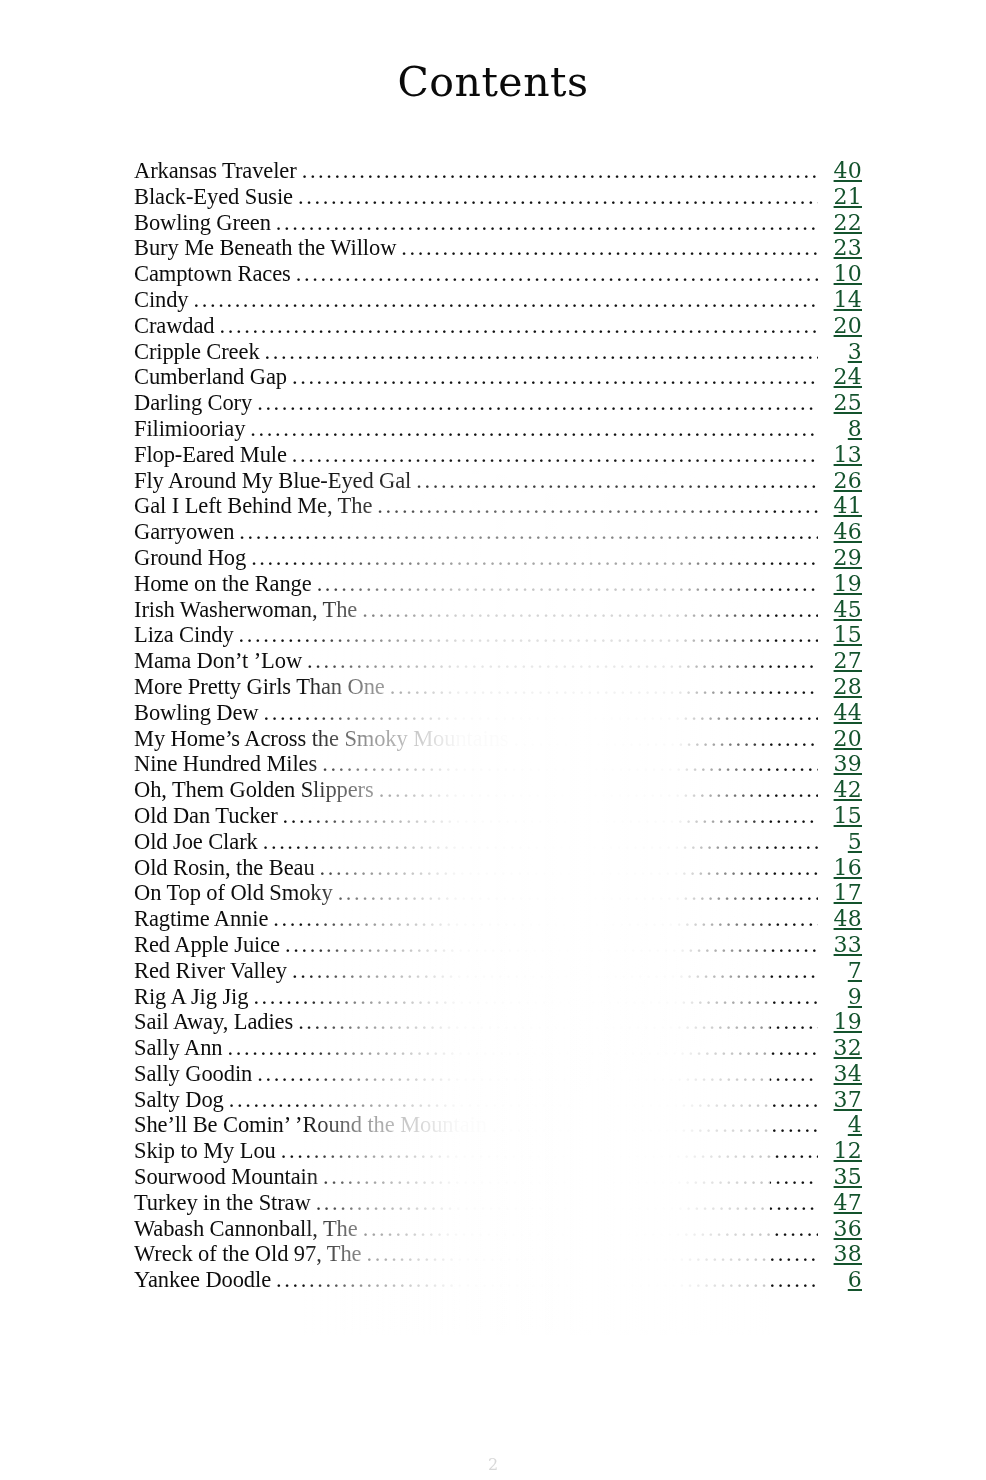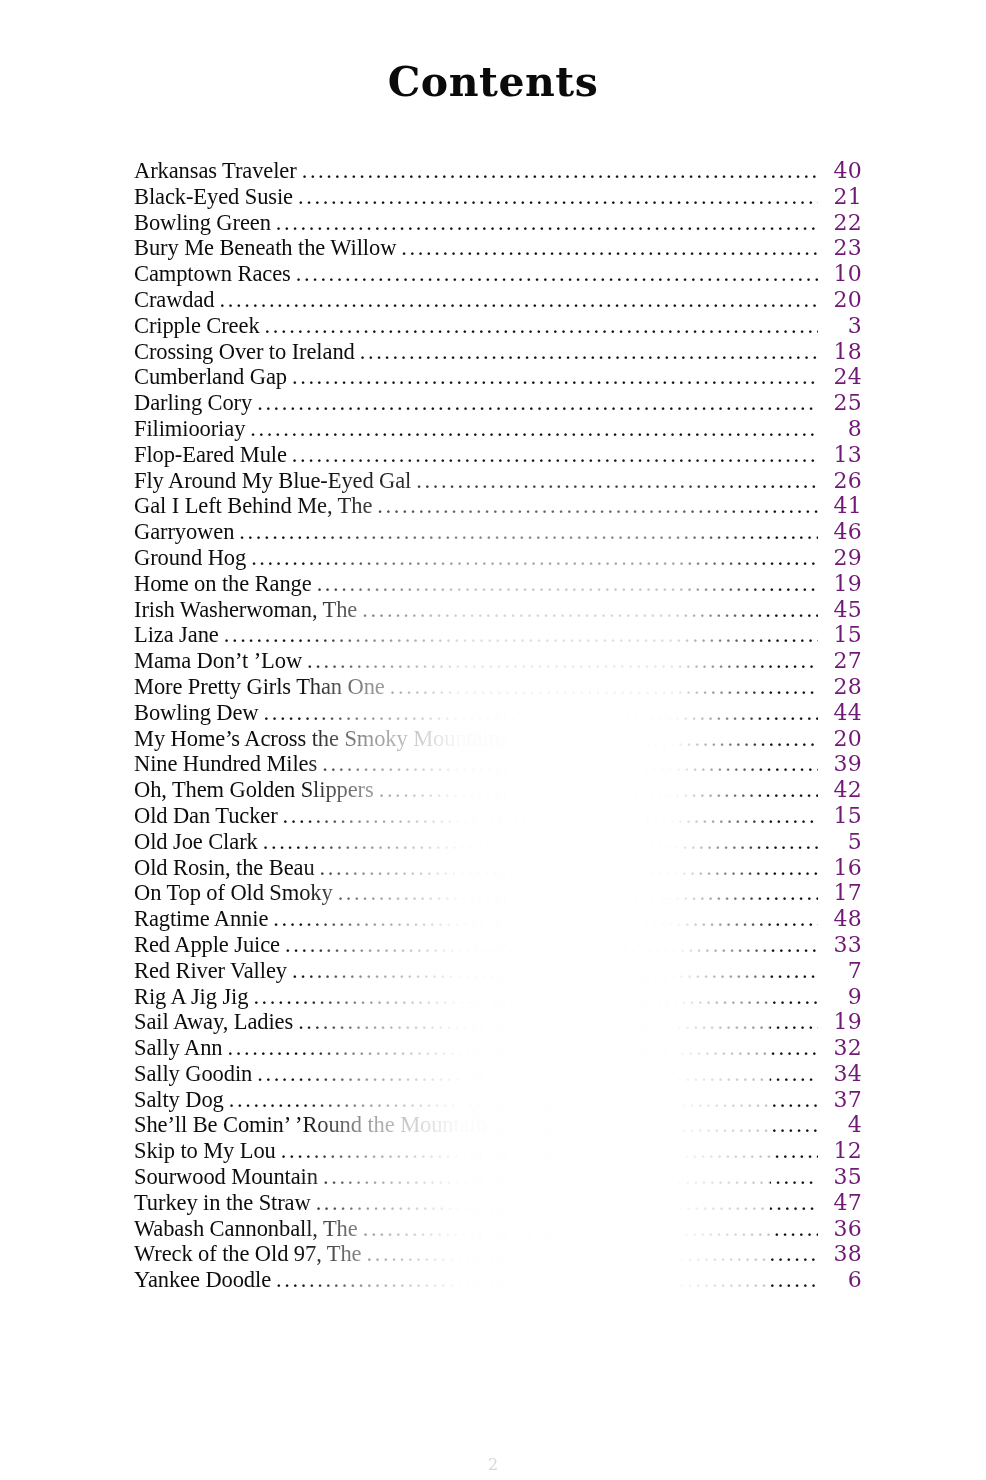--- a/index.html
+++ b/index.html
@@ -25,21 +25,21 @@
   }
 
   
   .title {
     position: absolute;
     top: 58px;
     left: 0;
     width: 986px;
     text-align: center;
     font-family: "DejaVu Serif", "Liberation Serif", serif;
-    font-weight: bold;
+    font-weight: normal;
     font-size: 41px;
     letter-spacing: 0.5px;
     color: #0a0a0a;
   }
 
   
   .toc {
     position: absolute;
     top: 158px;
     left: 134px;
@@ -81,21 +81,22 @@
     color: #111111;
   }
 
   .page-num {
     flex: 0 0 auto;
     width: 44px;
     text-align: right;
     font-family: "DejaVu Serif", "Liberation Serif", serif;
     font-size: 22px;
     letter-spacing: 0.2px;
-    color: #701a75;
+    color: #14532d;
+    text-decoration: underline;
   }
 
   
   .fade-wedge {
     position: absolute;
     left: 300px;
     top: 455px;
     width: 470px;
     height: 880px;
     pointer-events: none;
@@ -181,35 +182,35 @@
         <span class="entry-title">Bury Me Beneath the Willow</span>
         <span class="leader"></span>
         <span class="page-num">23</span>
       </div>
       <div class="toc-row">
         <span class="entry-title">Camptown Races</span>
         <span class="leader"></span>
         <span class="page-num">10</span>
       </div>
       <div class="toc-row">
+        <span class="entry-title">Cindy</span>
+        <span class="leader"></span>
+        <span class="page-num">14</span>
+      </div>
+      <div class="toc-row">
         <span class="entry-title">Crawdad</span>
         <span class="leader"></span>
         <span class="page-num">20</span>
       </div>
       <div class="toc-row">
         <span class="entry-title">Cripple Creek</span>
         <span class="leader"></span>
         <span class="page-num">3</span>
       </div>
       <div class="toc-row">
-        <span class="entry-title">Crossing Over to Ireland</span>
-        <span class="leader"></span>
-        <span class="page-num">18</span>
-      </div>
-      <div class="toc-row">
         <span class="entry-title">Cumberland Gap</span>
         <span class="leader"></span>
         <span class="page-num">24</span>
       </div>
       <div class="toc-row">
         <span class="entry-title">Darling Cory</span>
         <span class="leader"></span>
         <span class="page-num">25</span>
       </div>
       <div class="toc-row">
@@ -246,21 +247,21 @@
         <span class="entry-title">Home on the Range</span>
         <span class="leader"></span>
         <span class="page-num">19</span>
       </div>
       <div class="toc-row">
         <span class="entry-title">Irish Washerwoman, The</span>
         <span class="leader"></span>
         <span class="page-num">45</span>
       </div>
       <div class="toc-row">
-        <span class="entry-title">Liza Jane</span>
+        <span class="entry-title">Liza Cindy</span>
         <span class="leader"></span>
         <span class="page-num">15</span>
       </div>
       <div class="toc-row">
         <span class="entry-title">Mama Don’t ’Low</span>
         <span class="leader"></span>
         <span class="page-num">27</span>
       </div>
       <div class="toc-row">
         <span class="entry-title">More Pretty Girls Than One</span>

